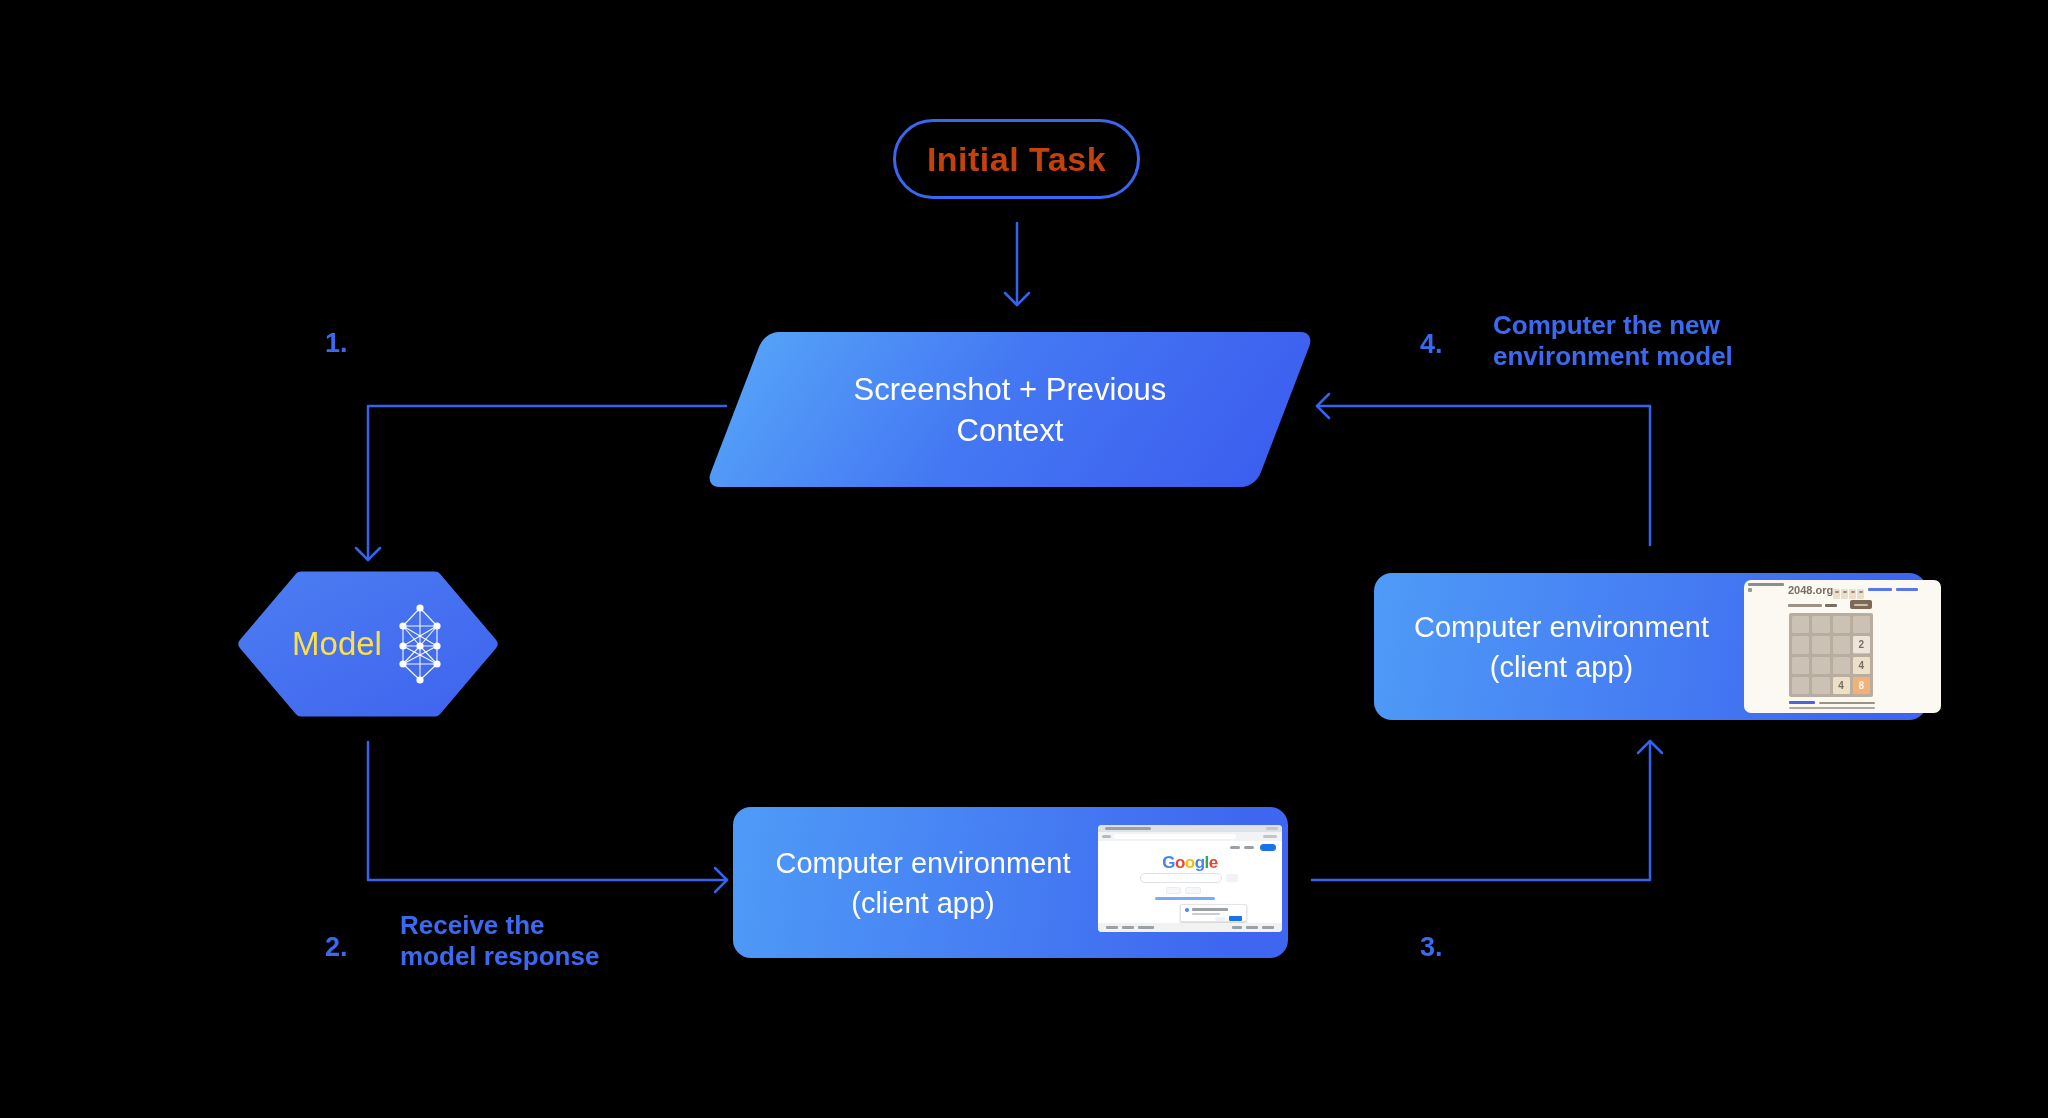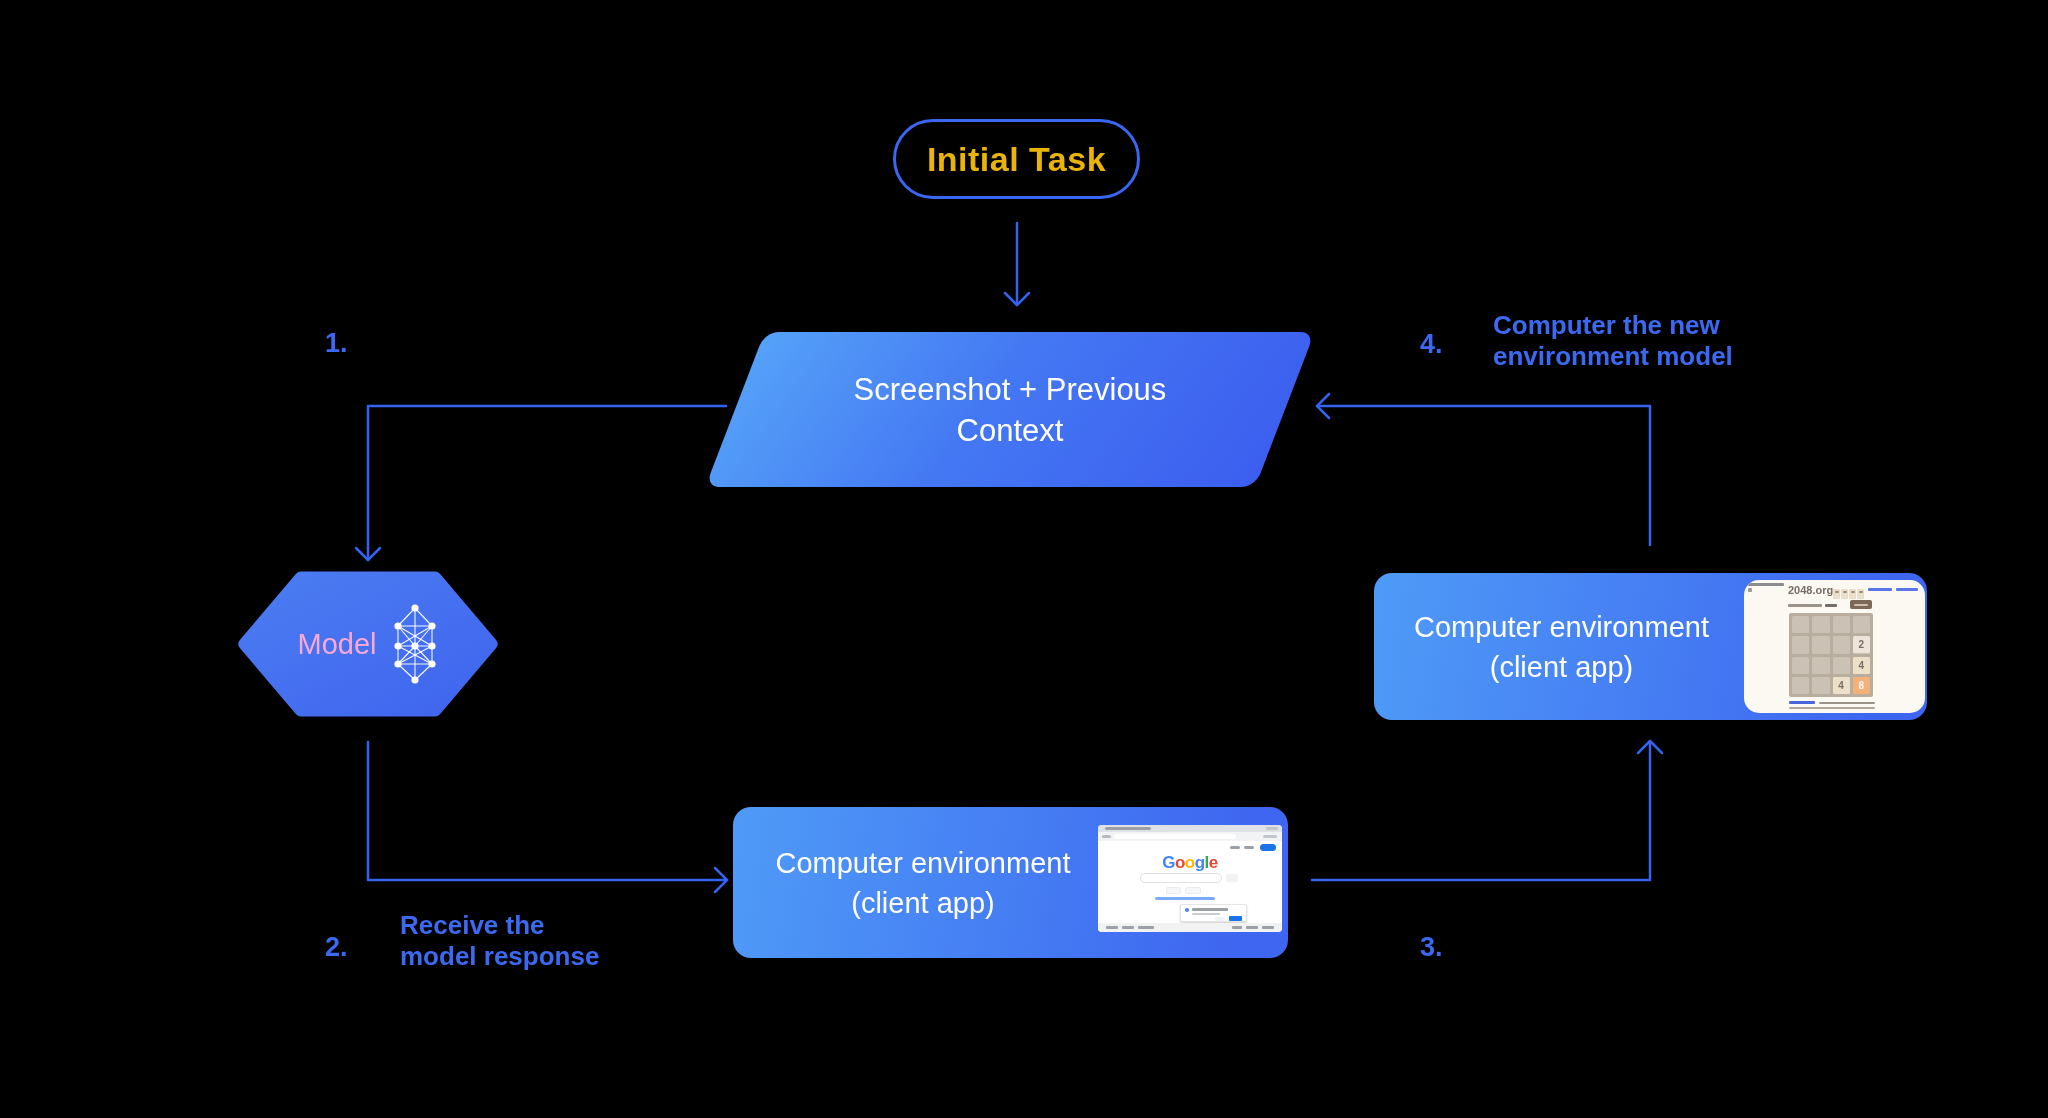--- a/index.html
+++ b/index.html
@@ -12,40 +12,40 @@
   
   #connectors{position:absolute;left:0;top:0;width:2048px;height:1118px;}
   #connectors path{stroke:#3563F0;stroke-width:2.5;fill:none;stroke-linecap:round;stroke-linejoin:round;}
 
   
   .pill{
     left:893px;top:119px;width:247px;height:80px;
     border:3px solid #3A66F2;border-radius:42px;
     display:flex;align-items:center;justify-content:center;box-sizing:border-box;
   }
-  .pill span{color:#eab308;font-size:34px;font-weight:600;letter-spacing:.5px;}
+  .pill span{color:#c2410c;font-size:34px;font-weight:600;letter-spacing:.5px;}
 
   
   .para{
     left:735px;top:332px;width:550px;height:155px;
     transform:skewX(-21deg);transform-origin:center;
     border-radius:14px;
     background:linear-gradient(108deg,#55A1F8 0%,#4478F3 45%,#3C5EEF 100%);
   }
   .para-inner{
     position:absolute;inset:0;transform:skewX(21deg);transform-origin:center;
     display:flex;flex-direction:column;align-items:center;justify-content:center;
     color:#fff;font-size:31px;line-height:41px;text-align:center;font-weight:400;
   }
 
   
   .hexwrap{left:238px;top:570px;width:260px;height:148px;}
   .hex-content{
     position:absolute;inset:0;display:flex;align-items:center;justify-content:center;gap:14px;
-    color:#f9a8d4;font-size:29px;font-weight:400;
+    color:#fde047;font-size:33px;font-weight:400;
   }
   .nn-icon line{stroke:#fff;stroke-width:1.1;opacity:.95;}
   .nn-icon circle{fill:#fff;}
 
   
   .envbox{
     border-radius:18px;
     background:linear-gradient(100deg,#4F9BF7 0%,#3E66F0 90%);
     box-sizing:border-box;
   }
@@ -77,21 +77,21 @@
   .g-dialog{position:absolute;left:82px;top:79px;width:67px;height:18px;background:#fff;border:1px solid #e4e4e4;border-radius:2px;box-shadow:0 1px 2px rgba(0,0,0,.2);box-sizing:border-box;}
   .g-dlg-icon{position:absolute;left:4px;top:3px;width:4px;height:4px;border-radius:50%;background:#4285F4;}
   .g-dlg-t1{position:absolute;left:11px;top:3px;width:36px;height:2.5px;background:#9aa0a6;border-radius:1px;}
   .g-dlg-t2{position:absolute;left:11px;top:7.5px;width:28px;height:2px;background:#c9ccd1;border-radius:1px;}
   .g-dlg-btn1{position:absolute;left:34px;top:11.5px;width:10px;height:4px;background:#eef3fc;border-radius:1px;}
   .g-dlg-btn2{position:absolute;left:48px;top:11px;width:13px;height:5px;background:#1a73e8;border-radius:1px;}
   .g-footer{position:absolute;left:0;bottom:0;width:100%;height:9px;background:#f2f2f2;}
   .g-fbar{position:absolute;top:3px;height:2.5px;background:#9aa0a6;border-radius:1px;}
 
   
-  .t2048{background:#FBF9F2;border-radius:15px;overflow:hidden;}
+  .t2048{background:#FBF9F2;border-radius:7px;overflow:hidden;padding-left:16px;}
   .t-tinybar{position:absolute;left:4px;top:3px;width:36px;height:2.5px;background:#8d8d8d;border-radius:1px;}
   .t-tinyicon{position:absolute;left:4px;top:8px;width:4px;height:4px;background:#9a9a9a;border-radius:1px;}
   .t-site{position:absolute;left:44px;top:4px;font-size:11px;font-weight:700;color:#776E65;}
   .t-score{position:absolute;top:9px;width:7px;height:10px;background:#EBDFCC;border-radius:1px;}
   .t-score i{display:block;margin:2px auto 0;width:4px;height:2px;background:#9d8c76;border-radius:1px;}
   .t-toplink{position:absolute;top:8px;height:2.5px;background:#5B76E8;border-radius:1px;}
   .t-row2bar{position:absolute;left:44px;top:24px;width:34px;height:2.5px;background:#9B9386;border-radius:1px;}
   .t-row2bold{position:absolute;left:81px;top:23.5px;width:12px;height:3px;background:#776E65;border-radius:1px;}
   .t-newgame{position:absolute;left:106px;top:20px;width:22px;height:9px;background:#7D6A56;border-radius:2px;}
   .t-newgame i{display:block;margin:3.5px auto 0;width:14px;height:2px;background:#cbbfae;border-radius:1px;}

